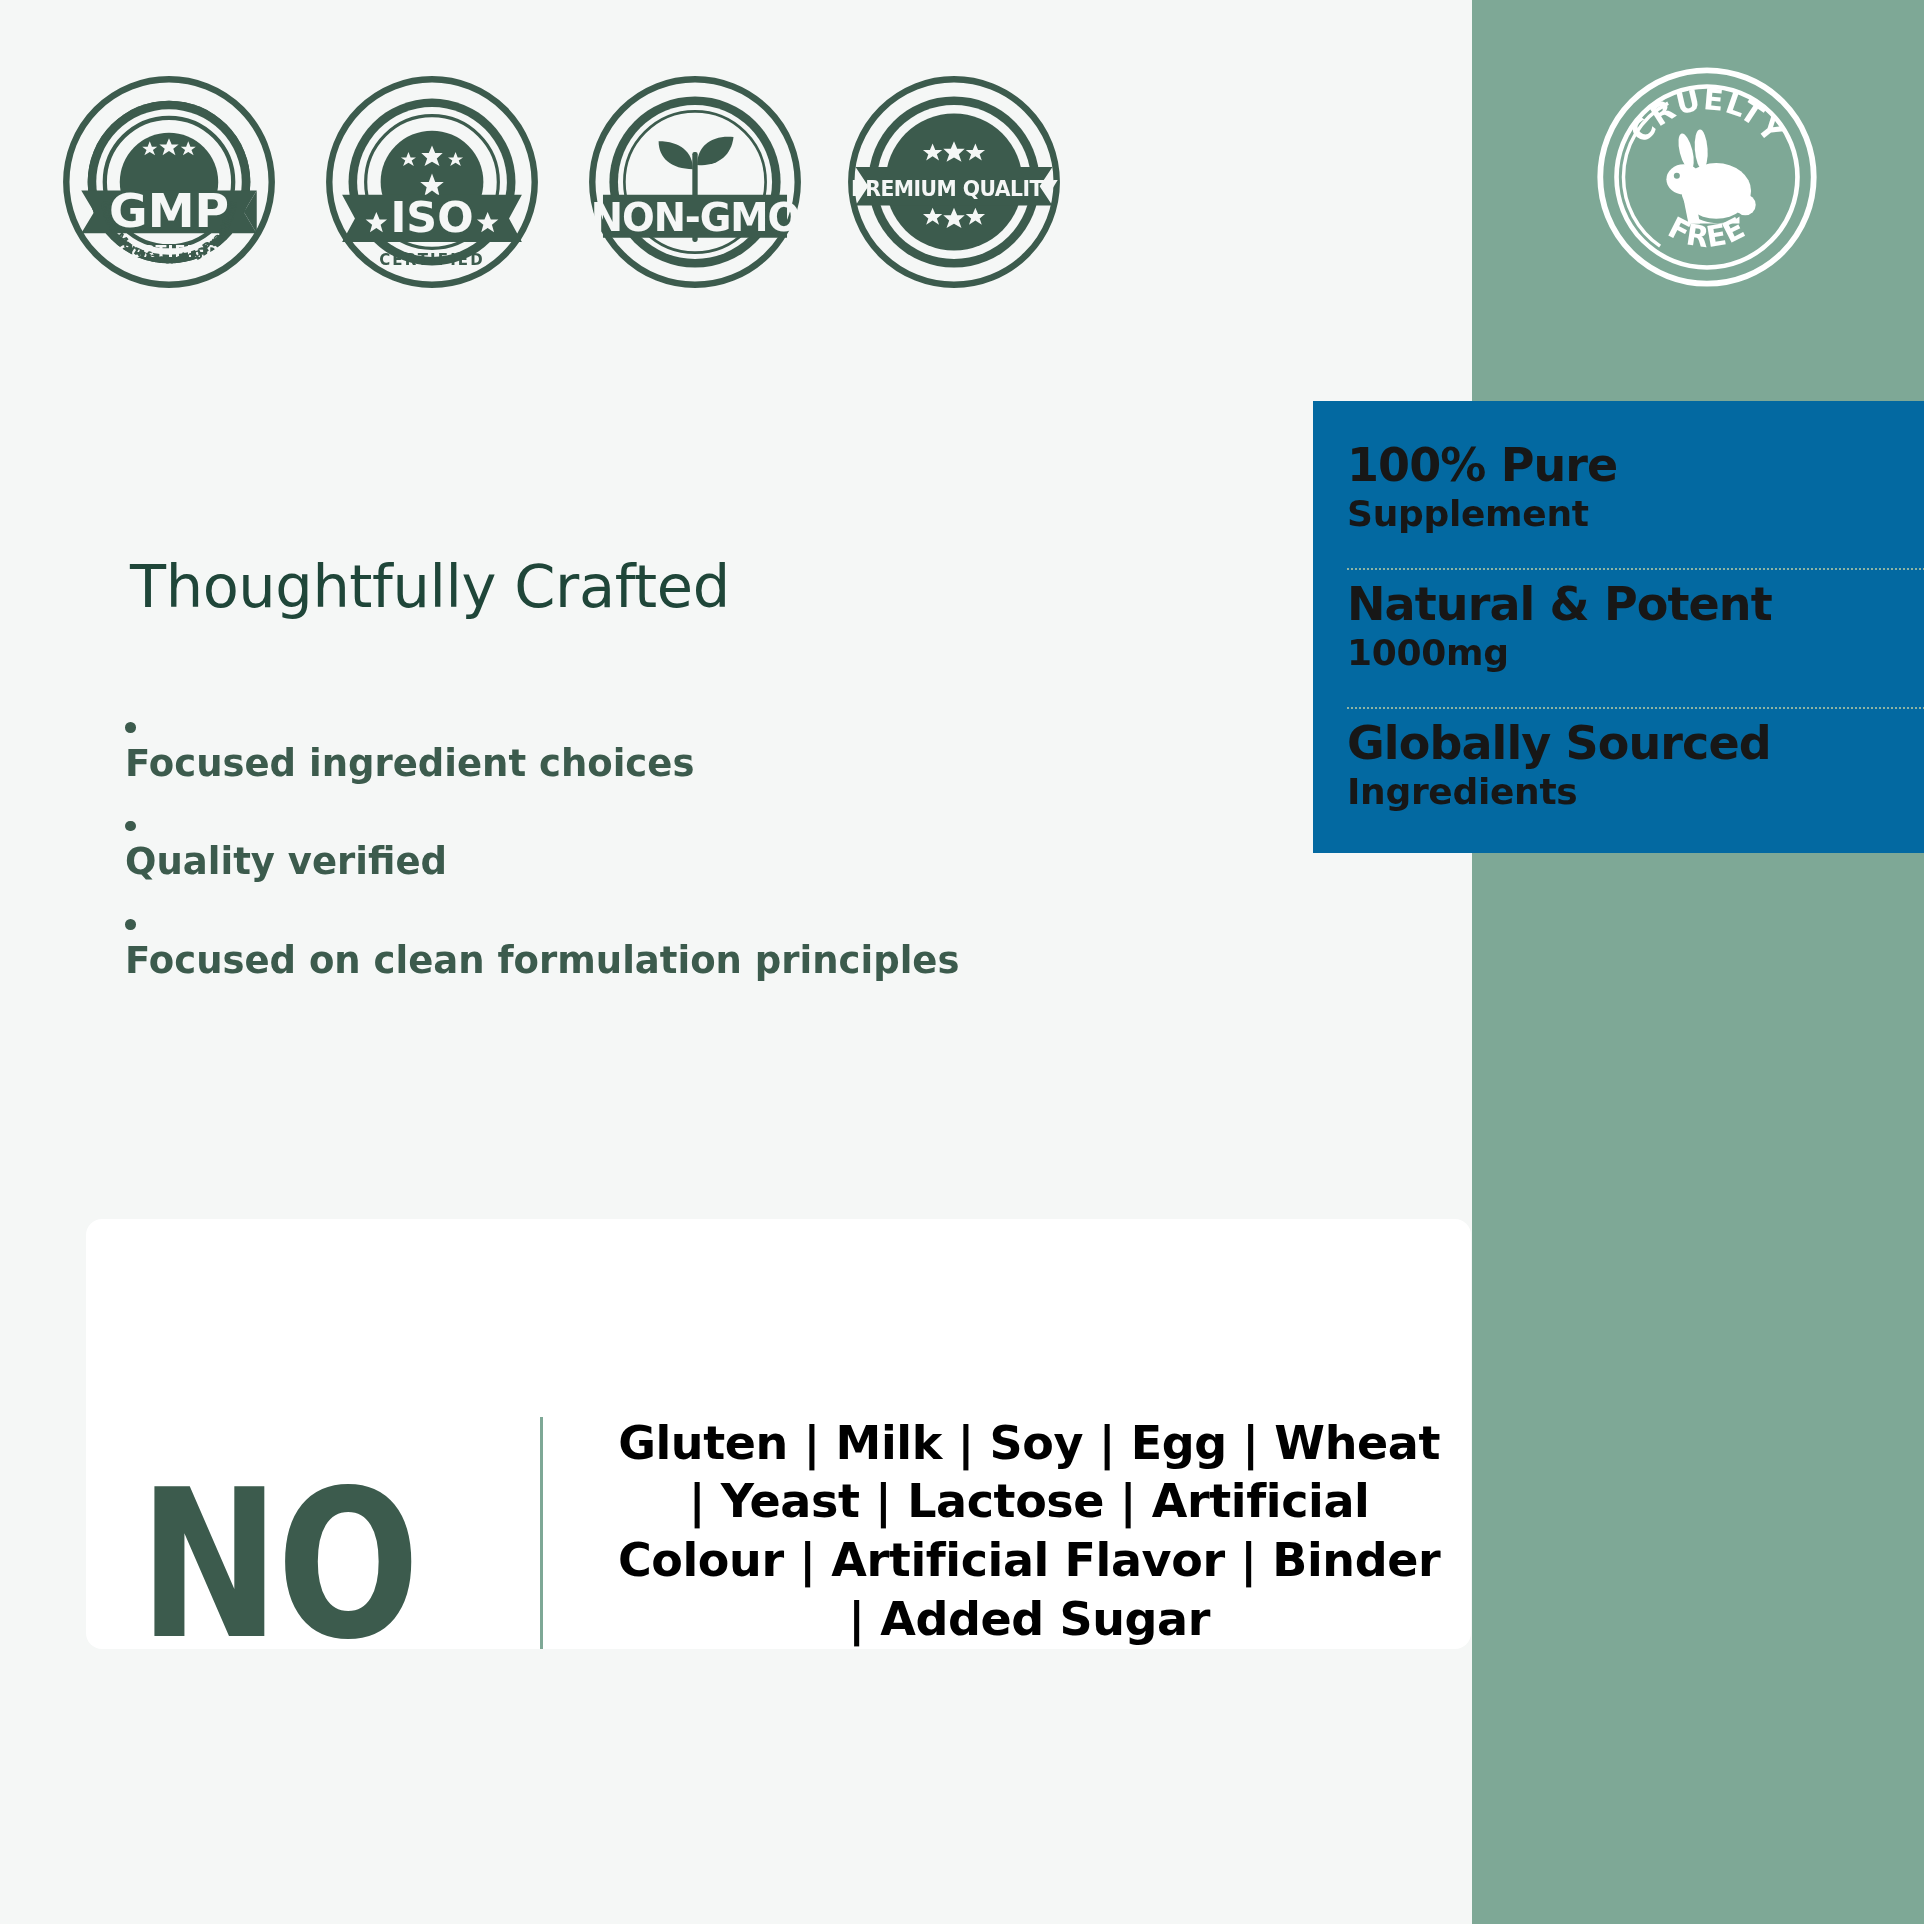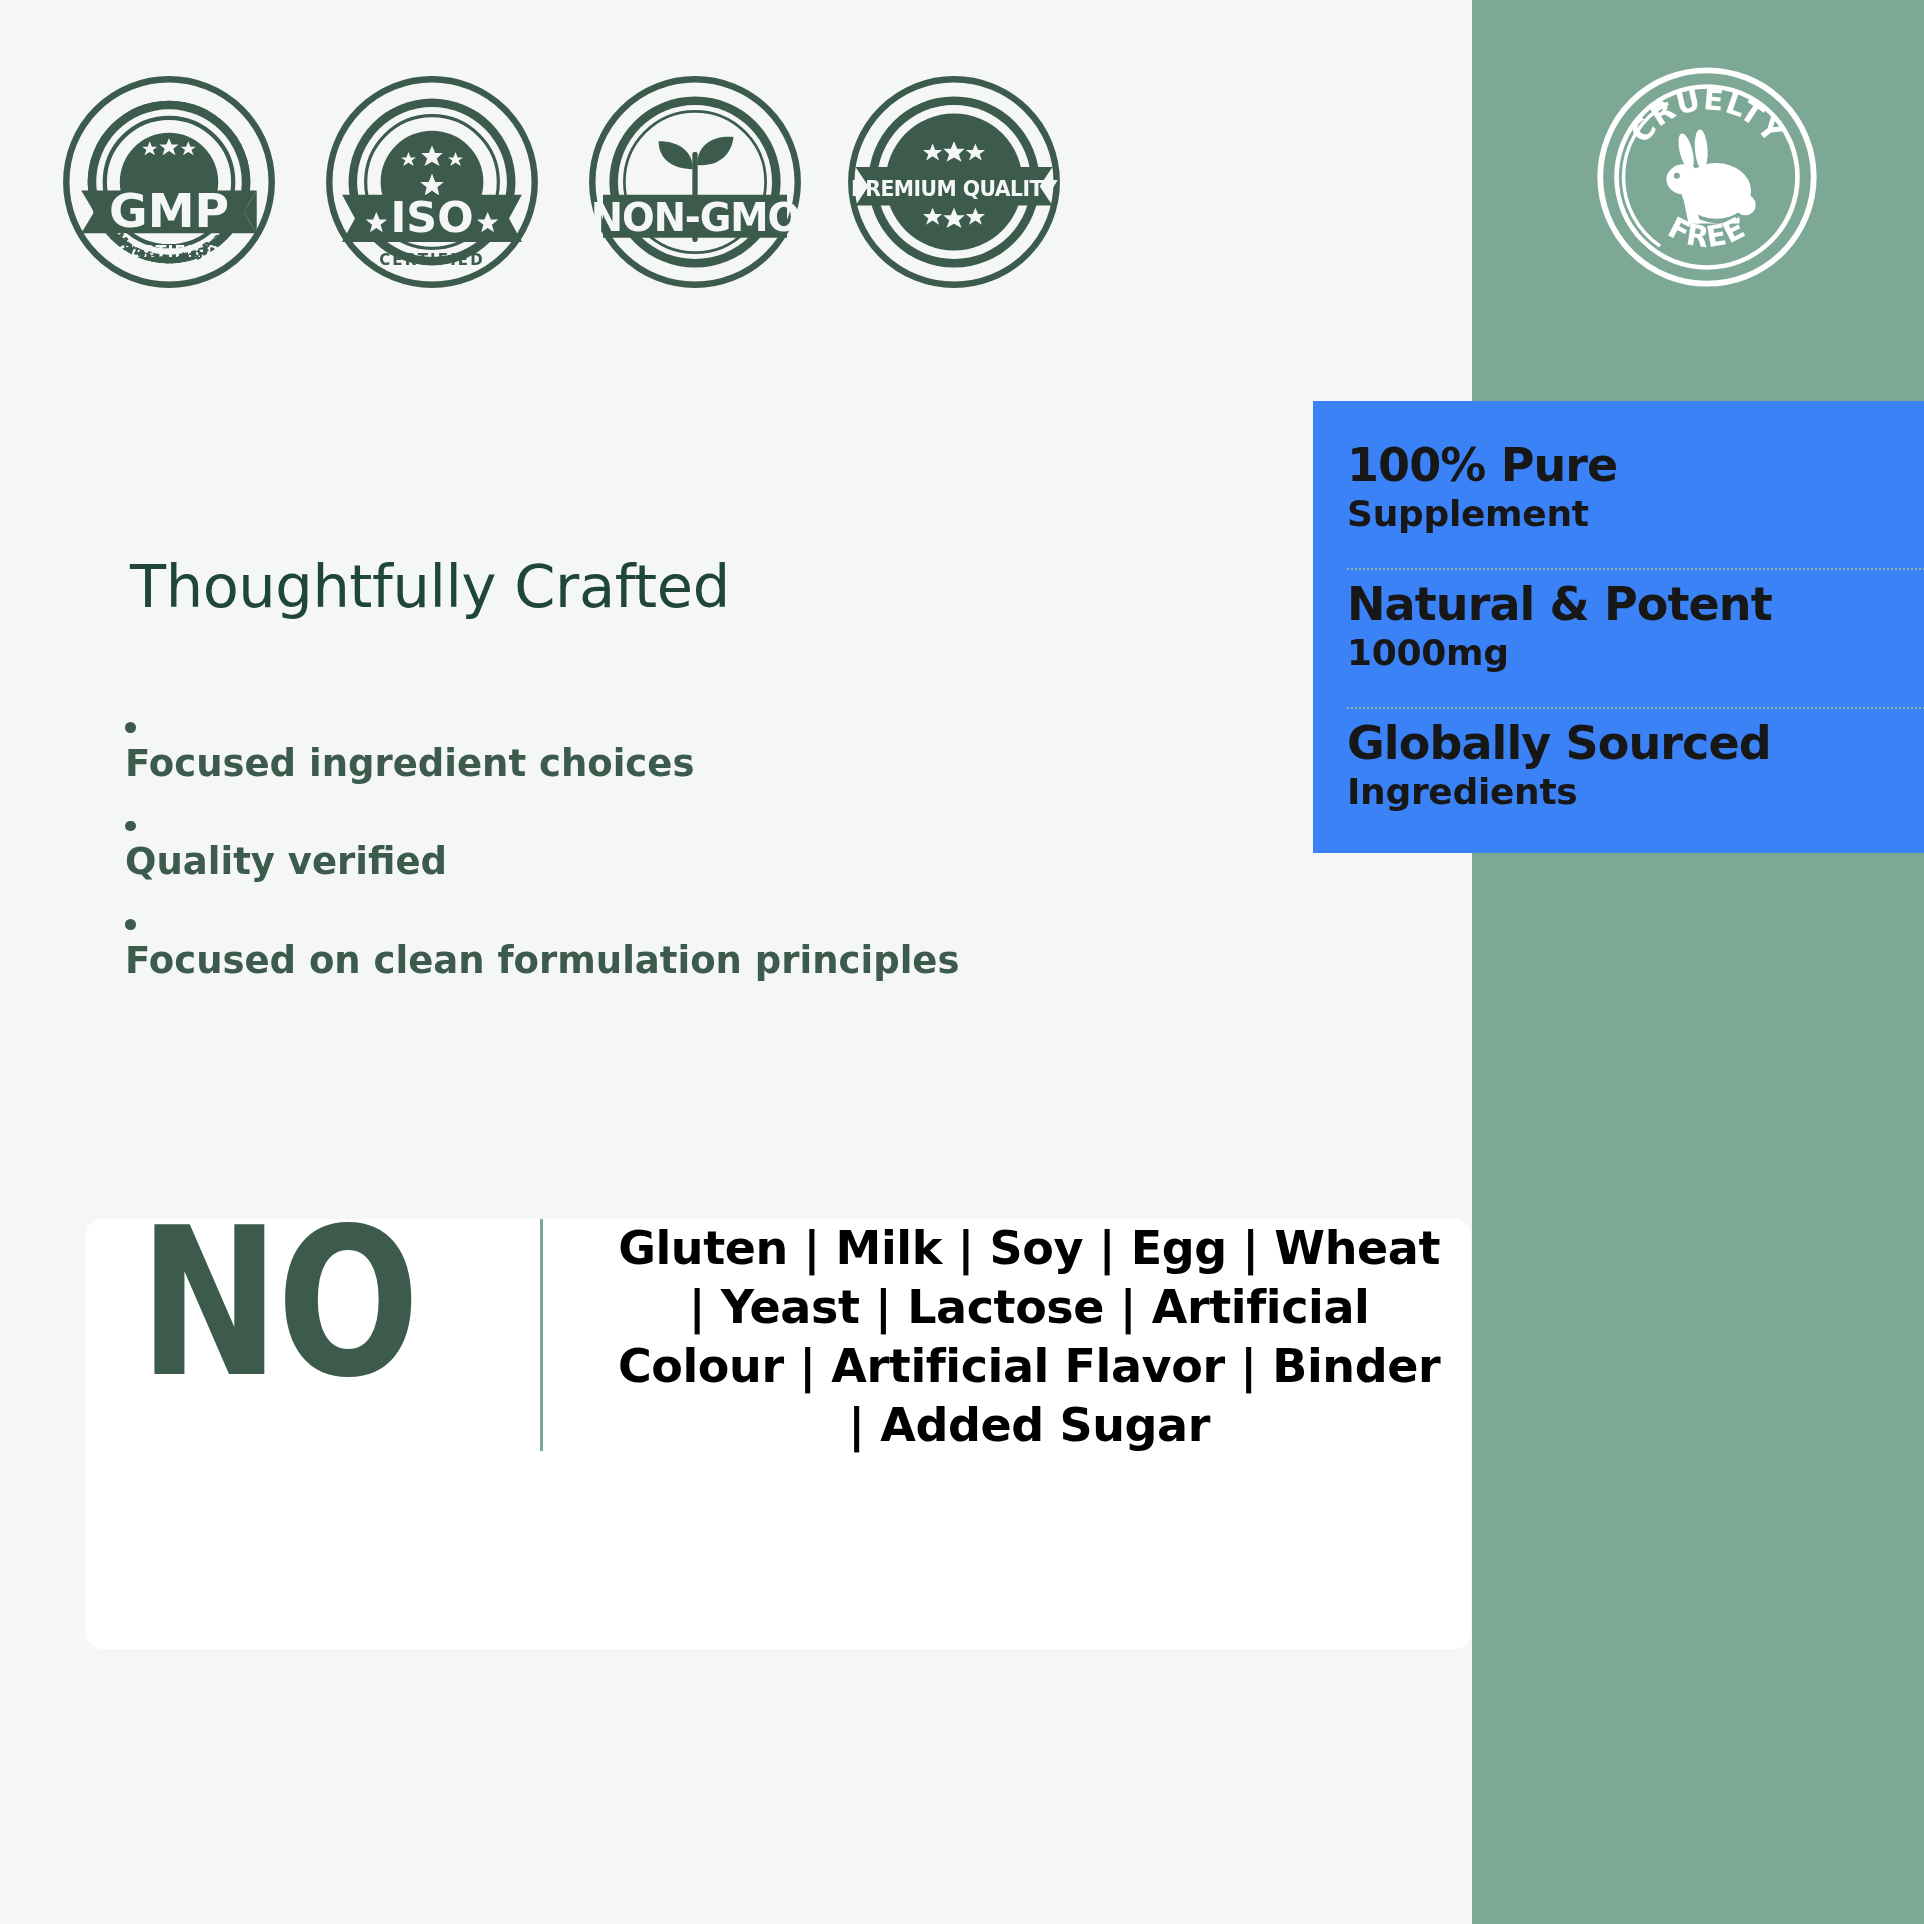--- a/index.html
+++ b/index.html
@@ -59,21 +59,21 @@
     width:10.7px; height:10.7px; border-radius:50%;
     background:#3c5b4d;
     margin-right:25px; flex:none;
     position:relative; top:-9px;
   }
 
   
   .feature-card{
     position:absolute;
     left:1313px; top:401px; width:612px;
-    background:#3b82f6;
+    background:#0369a1;
     padding:30px 0 27px 34px;
   }
   .feature-item{ padding:10.7px 0 14.3px 0; }
   .feature-title{
     font-family:"DejaVu Sans", sans-serif;
     font-weight:700;
     font-size:46px;
     color:#171717;
     letter-spacing:-0.9px;
     line-height:1.04;
@@ -94,21 +94,21 @@
     width:calc(100% - 0px);
   }
 
   
   .no-card{
     position:absolute;
     left:86px; top:1219px;
     width:1385px; height:430px;
     background:#ffffff;
     border-radius:16px;
-    display:flex; align-items:flex-start;
+    display:flex; align-items:flex-end;
   }
   .no-word{
     font-family:"DejaVu Sans", sans-serif;
     font-weight:700;
     font-size:205px;
     line-height:0.82;
     color:#3c5b4d;
     letter-spacing:-3.6px;
     margin-left:53px;
     transform:scaleX(0.82);

